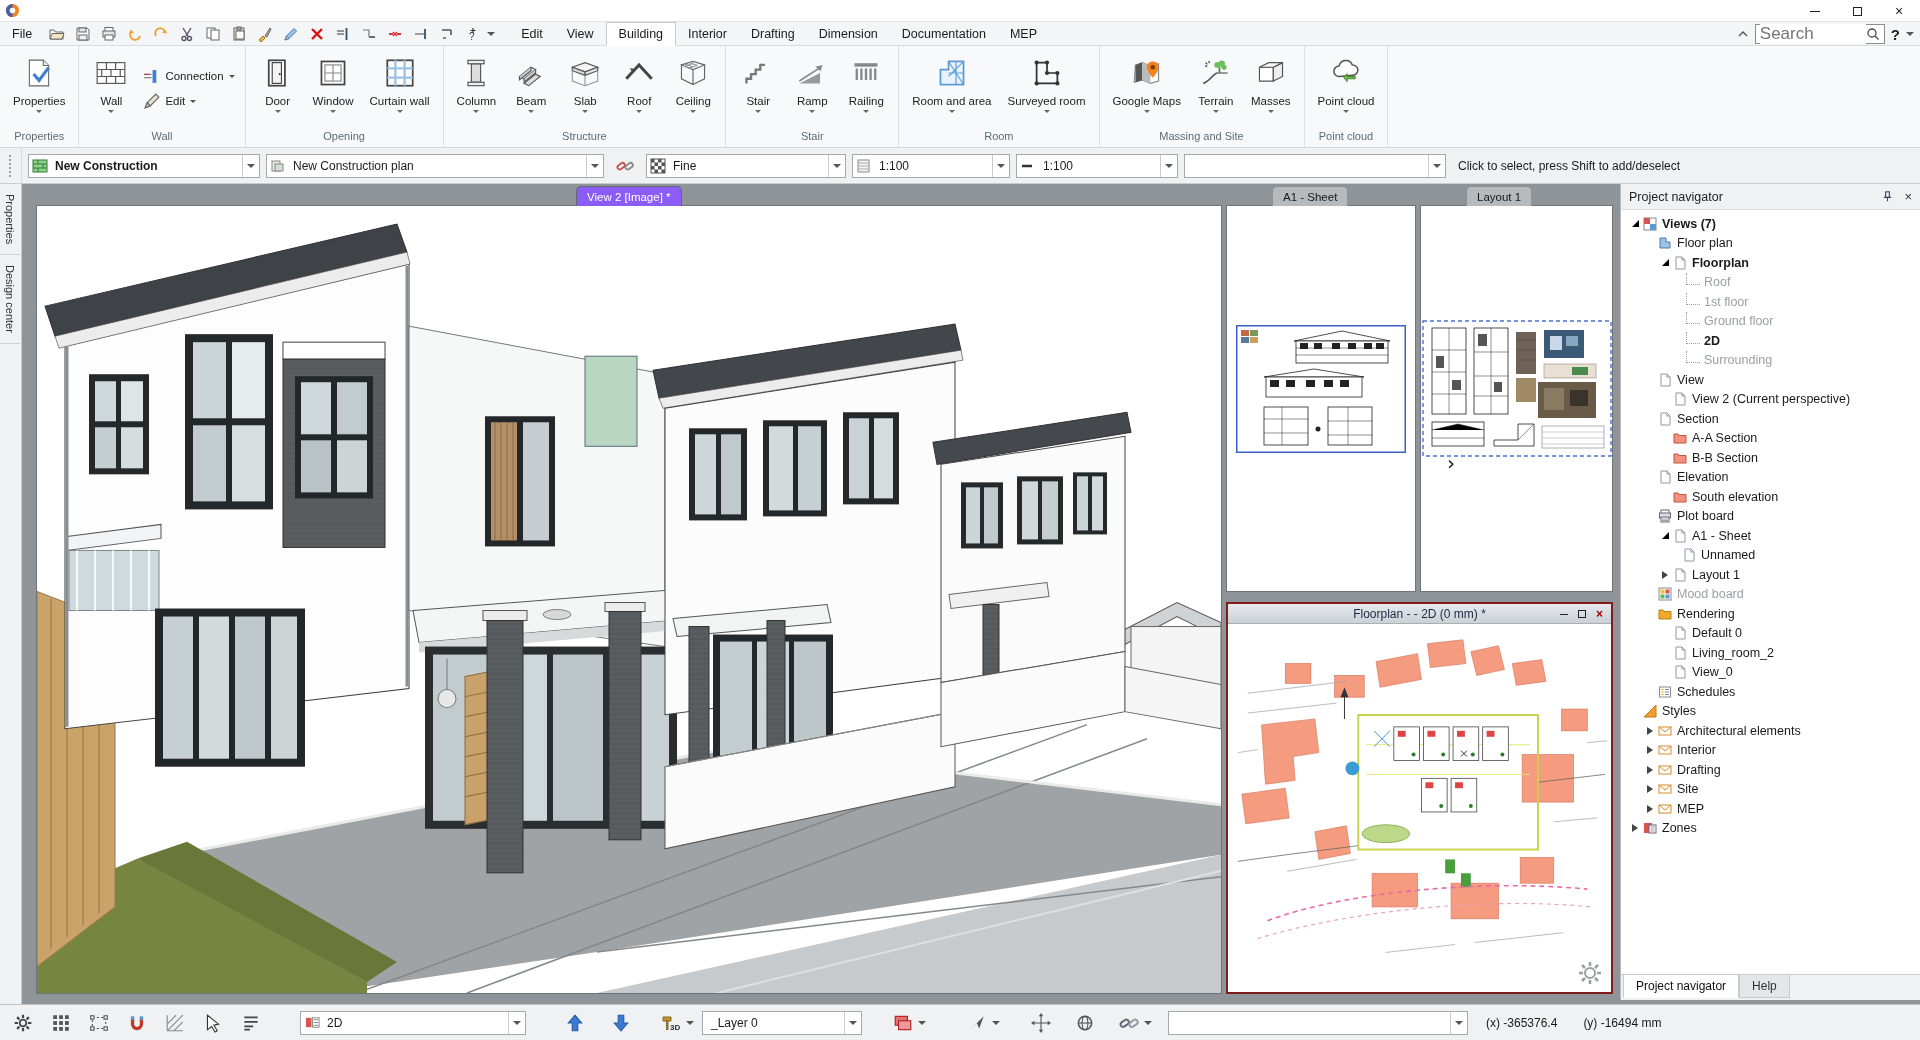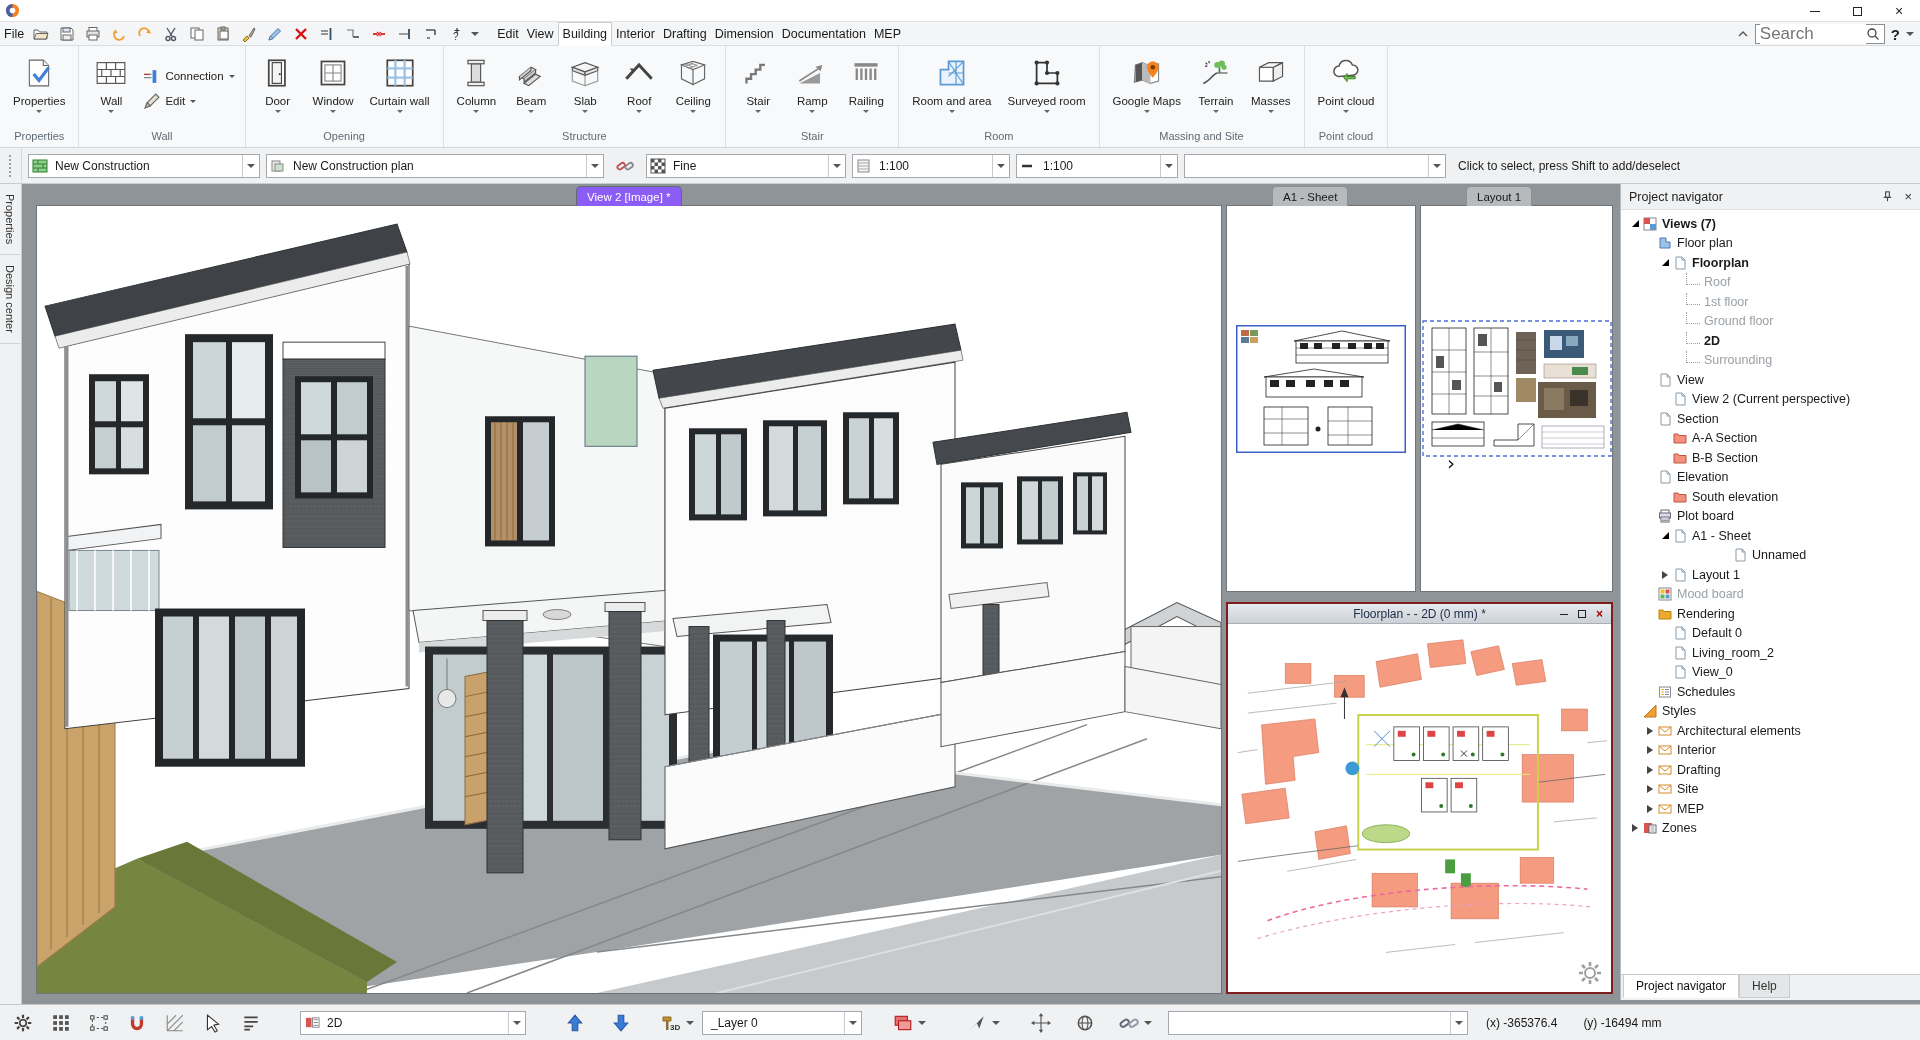--- a/index.html
+++ b/index.html
@@ -16,21 +16,21 @@
   .winbtn .maxi { width:9px; height:9px; border:1px solid #222; display:inline-block; }
   .winbtn.close { font-size:14px; }
 
   
   .menubar { position:absolute; left:0; top:22px; width:1920px; height:24px; background:#f4f5f6; display:flex; align-items:center; border-bottom:1px solid #dadcde; }
   .menu-file { font-size:12.5px; color:#1a1a1a; padding:3px 12px 3px 10px; }
   .qat { display:flex; align-items:center; height:24px; }
   .qat .qi { width:26px; height:22px; display:flex; align-items:center; justify-content:center; }
   .qat .qi svg { width:16px; height:16px; }
   .menu-items { display:flex; align-items:center; margin-left:14px; height:24px; }
-  .mitem { font-size:12.5px; color:#1a1a1a; padding:4px 4px; height:24px; display:flex; align-items:center; }
+  .mitem { font-size:12.5px; color:#1a1a1a; padding:4px 12px; height:24px; display:flex; align-items:center; }
   .mitem.active { background:#ffffff; border:1px solid #c9cccf; border-bottom:1px solid #ffffff; }
   .menu-right { position:absolute; right:6px; top:0; height:24px; display:flex; align-items:center; gap:6px; }
   .chevron-up { width:12px; height:12px; }
   .searchbox { width:130px; height:20px; border:1px solid #8a8f94; background:#fff; display:flex; align-items:center; padding:0 4px; }
   .searchbox input { border:none; outline:none; flex:1; font-size:17px; font-family:"Liberation Sans",sans-serif; color:#333; width:100px; }
   .helpq { font-size:15px; font-weight:bold; color:#222; }
   .dda { width:0; height:0; border-left:4px solid transparent; border-right:4px solid transparent; border-top:4px solid #555; }
 
   
   .ribbon { position:absolute; left:0; top:46px; width:1920px; height:102px; background:#f8f9fa; border-bottom:1px solid #d5d7d9; display:flex; }
@@ -548,21 +548,21 @@
         </div>
       </div>
       <div class="rcap">Point cloud</div>
     </div>
   </div>
 
 <div class="quickbar" id="quickbar">
   <div class="grip">
       <div class="gdots"></div>
     </div>
-<div class="qcombo" style="width: 232px;">
+<div class="qcombo" style="width: 232px; font-weight: bold;">
       <span class="ci">
         <svg viewBox="0 0 16 16">
           <rect x="1" y="2" width="14" height="12" fill="#8fd08f" stroke="#2f7f2f"></rect>
           <path d="M1 6h14M1 10h14M6 2v4M11 6v4M6 10v4" stroke="#2f7f2f" fill="none"></path>
         </svg>
       </span>
       <span class="cv">New Construction</span>
       <span class="cb">
         <span class="dda"></span>
       </span>
@@ -1067,21 +1067,21 @@
             <span class="exp-o"></span>
           </span>
           <span class="tico">
             <svg viewBox="0 0 14 14">
               <path d="M3 1h6l3 3v9H3z" fill="#fff" stroke="#8a9aa8"></path>
               <path d="M9 1v3h3" fill="none" stroke="#8a9aa8"></path>
             </svg>
           </span>
           <span class="tlbl">A1 - Sheet</span>
         </div>
-        <div class="trow" style="padding-left: 82px; margin-left: 16px;">
+        <div class="trow" style="padding-left: 47px;">
           <span class="texp"></span>
           <span class="tico">
             <svg viewBox="0 0 14 14">
               <path d="M3 1h6l3 3v9H3z" fill="#fff" stroke="#8a9aa8"></path>
               <path d="M9 1v3h3" fill="none" stroke="#8a9aa8"></path>
             </svg>
           </span>
           <span class="tlbl">Unnamed</span>
         </div>
         <div class="trow" style="padding-left: 38px;">

